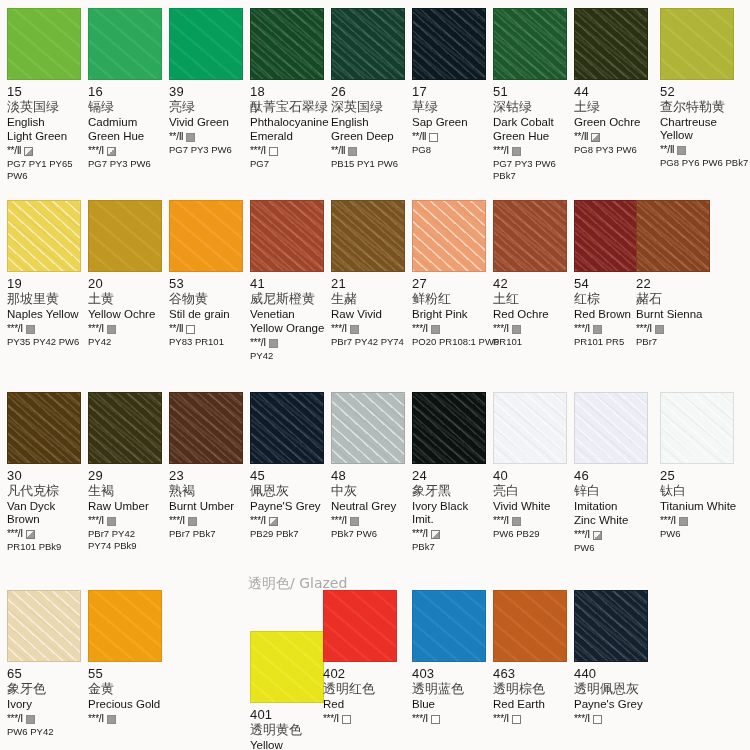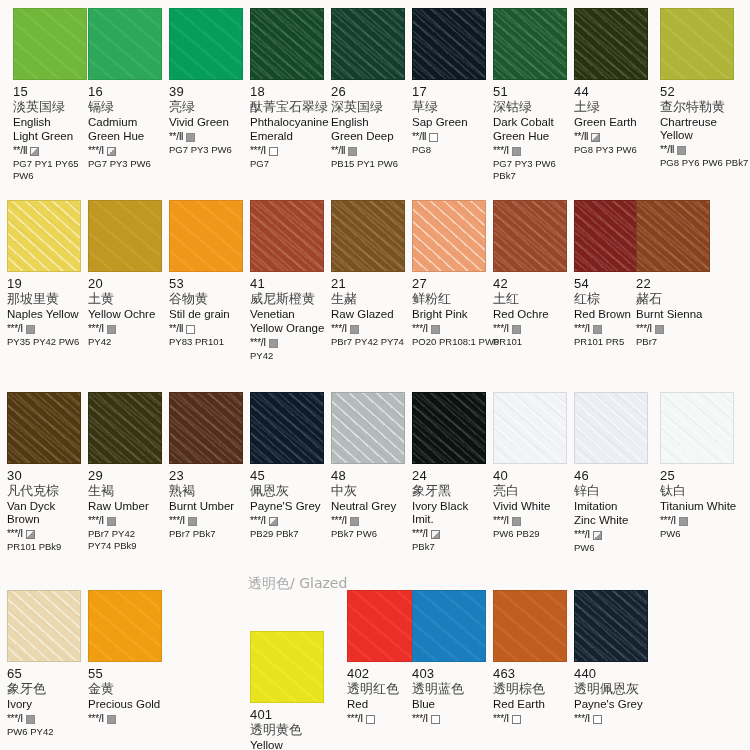--- a/index.html
+++ b/index.html
@@ -86,21 +86,21 @@
     font-size:14px;line-height:16px;color:#a9a9a9;
     font-family:"DejaVu Sans","Liberation Sans",sans-serif;
   }
 </style>
 </head>
 <body>
 
 <div id="chart">
     <div class="section-title" style="left: 248px; top: 575px;">透明色/ Glazed</div>
     <div class="row" style="top: 8px;">
-      <div class="cell" style="left: 7px; margin-left: 6px;">
+      <div class="cell" style="left: 7px;">
         <div class="swatch flat" style="background: rgb(114, 187, 59);">
           <div class="tex"></div>
         </div>
         <div class="info">
           <div class="idx">15</div>
           <div class="cn">淡英国绿</div>
           <div class="en">English</div>
           <div class="en">Light Green</div>
           <div class="meta">
             <span class="stars">**/Ⅱ</span>
@@ -205,21 +205,21 @@
           <div class="pig">PBk7</div>
         </div>
       </div>
       <div class="cell" style="left: 574px;">
         <div class="swatch " style="background: rgb(43, 51, 17);">
           <div class="tex"></div>
         </div>
         <div class="info">
           <div class="idx">44</div>
           <div class="cn">土绿</div>
-          <div class="en">Green Earth</div>
+          <div class="en">Green Ochre</div>
           <div class="meta">
             <span class="stars">**/Ⅱ</span>
             <span class="opq half"></span>
           </div>
           <div class="pig">PG8 PY3 PW6</div>
         </div>
       </div>
       <div class="cell" style="left: 660px;">
         <div class="swatch flat" style="background: rgb(179, 184, 58);">
           <div class="tex"></div>
@@ -298,21 +298,21 @@
           <div class="pig">PY42</div>
         </div>
       </div>
       <div class="cell" style="left: 331px;">
         <div class="swatch " style="background: rgb(125, 86, 32);">
           <div class="tex"></div>
         </div>
         <div class="info">
           <div class="idx">21</div>
           <div class="cn">生赭</div>
-          <div class="en">Raw Glazed</div>
+          <div class="en">Raw Vivid</div>
           <div class="meta">
             <span class="stars">***/Ⅰ</span>
             <span class="opq full"></span>
           </div>
           <div class="pig">PBr7 PY42 PY74</div>
         </div>
       </div>
       <div class="cell" style="left: 412px;">
         <div class="swatch light" style="background: rgb(239, 160, 114);">
           <div class="tex"></div>
@@ -550,21 +550,21 @@
         <div class="info">
           <div class="idx">401</div>
           <div class="cn">透明黄色</div>
           <div class="en">Yellow</div>
           <div class="meta">
             <span class="stars">***/Ⅰ</span>
             <span class="opq open"></span>
           </div>
         </div>
       </div>
-      <div class="cell" style="left: 347px;">
+      <div class="cell" style="left: 323px;">
         <div class="swatch flat" style="background: rgb(239, 48, 39);">
           <div class="tex"></div>
         </div>
         <div class="info">
           <div class="idx">402</div>
           <div class="cn">透明红色</div>
           <div class="en">Red</div>
           <div class="meta">
             <span class="stars">***/Ⅰ</span>
             <span class="opq open"></span>

